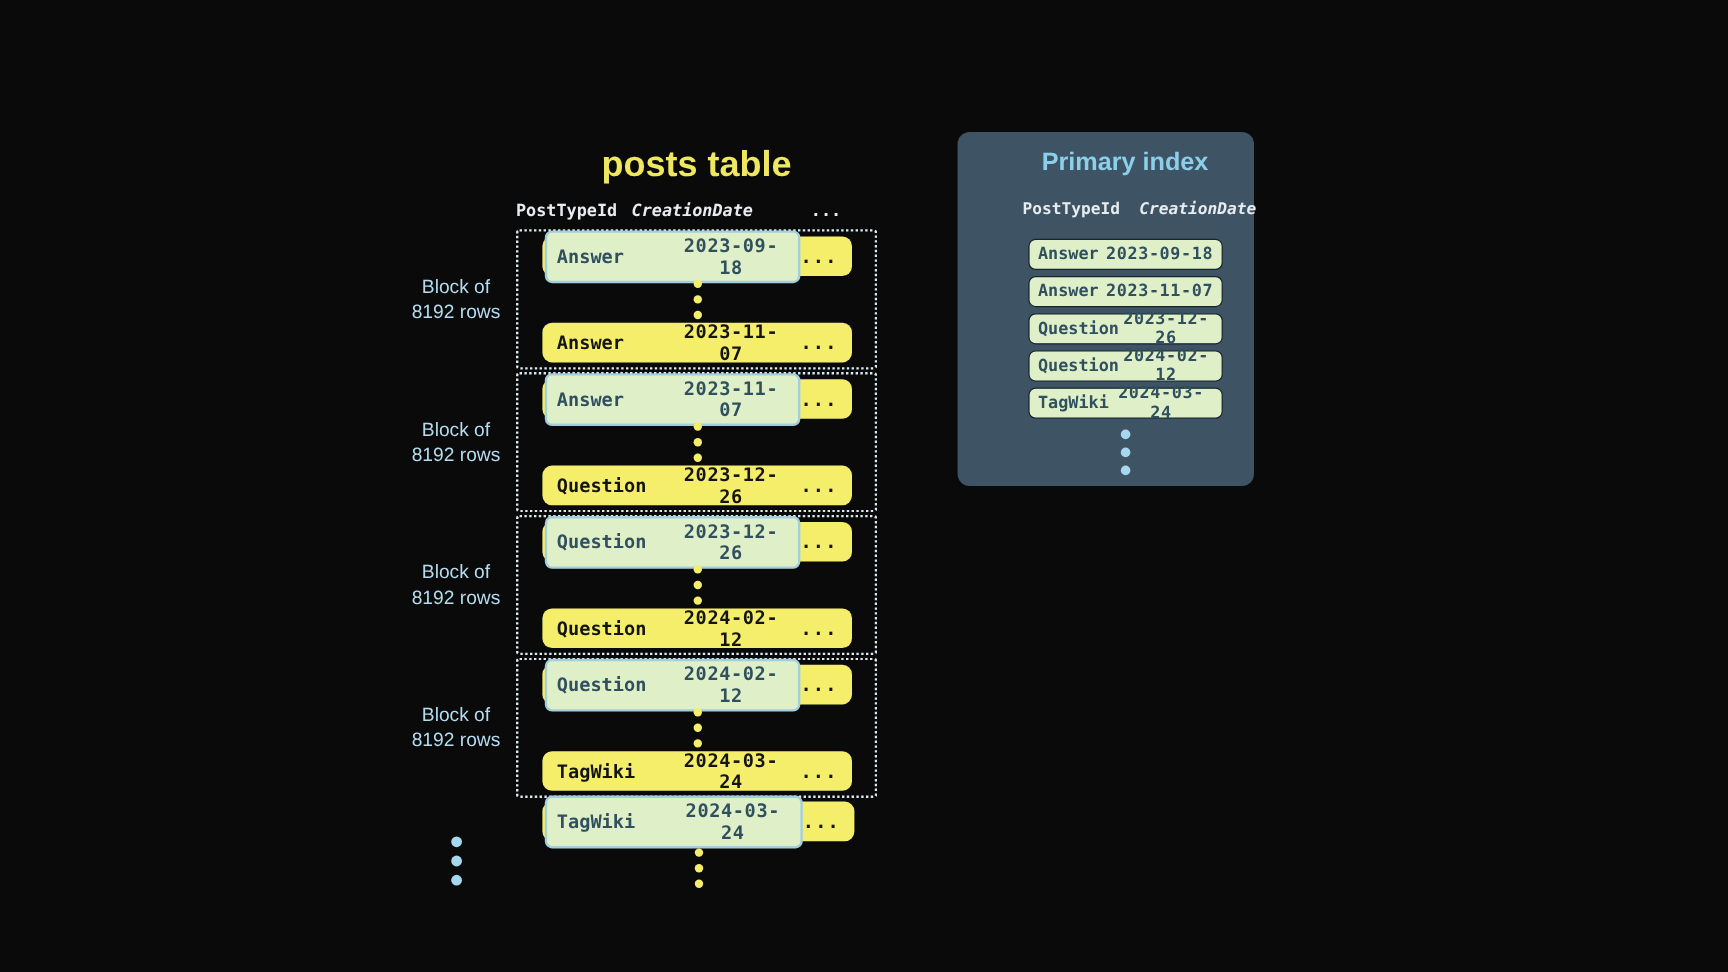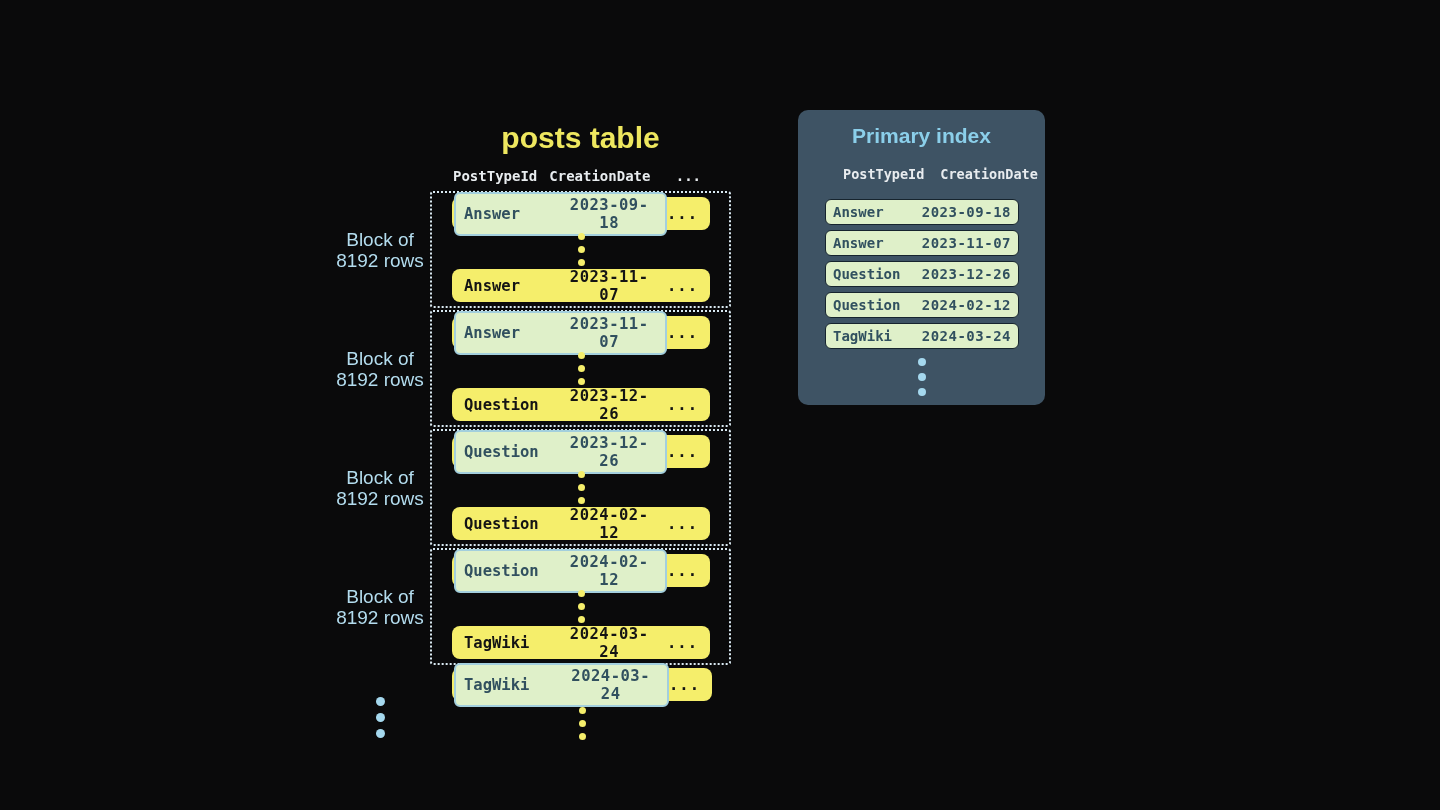--- a/index.html
+++ b/index.html
@@ -17,32 +17,32 @@
     margin-left: 100px; width: 301px; text-align: center;
     font-size: 30px; font-weight: 600; line-height: 28px;
     color: var(--yellow_text);
   }
   .pt-header {
     margin-left: 100px; width: 301px; margin-top: 16px;
     display: flex; align-items: baseline;
     font-family: "DejaVu Sans Mono", monospace;
     font-weight: 700; font-size: 14px; color: var(--header_text);
   }
-  .h-type { margin-left: 23px; }
-  .h-date { margin-left: 12px; }
+  .h-type { }
+  .h-date { margin-left: 12px; font-style: italic; }
   .h-dots { margin-left: auto; margin-right: 30px; }
 
   .pt-body {
     margin-top: 7px;
     display: grid; grid-template-columns: 100px 301px; row-gap: 2px;
   }
   .block-label {
     display: flex; flex-direction: column; justify-content: center;
     align-items: center; text-align: center;
-    font-size: 19px; line-height: 21px; color: var(--label_blue);
+    font-size: 16px; line-height: 21px; color: var(--label_blue);
   }
   .block {
     border: 2px dotted var(--dotted_border);
     border-radius: 3px;
     padding: 4px 19px 4px 20px;
   }
   .prow {
     height: 33px; background: var(--yellow); border-radius: 8px;
     display: flex; align-items: center;
     font-family: "DejaVu Sans Mono", monospace;
@@ -68,21 +68,21 @@
   .vdots.cdots .dot { width: 9px; height: 9px; background: var(--cyan_dot); }
 
   .tail-label { display: flex; justify-content: center; align-items: flex-start; padding-top: 27px; }
   .tail-cell { padding: 1px 19px 0 22px; }
   .tail-cell .vdots { margin-top: 6px; }
 
   
   .pi-panel {
     position: absolute; left: 798px; top: 110px;
     width: 247px; height: 295px;
-    background: var(--panel_bg); border-radius: 10px;
+    background: var(--panel_bg); border-radius: 10px; padding-left: 32px;
   }
   .pi-title {
     margin-top: 14px; text-align: center;
     font-size: 21px; font-weight: 600; color: var(--panel_title);
   }
   .pi-header {
     margin-top: 18px; padding-left: 22px;
     display: flex;
     font-family: "DejaVu Sans Mono", monospace;
     font-weight: 700; font-size: 13.5px; color: var(--header_text);

